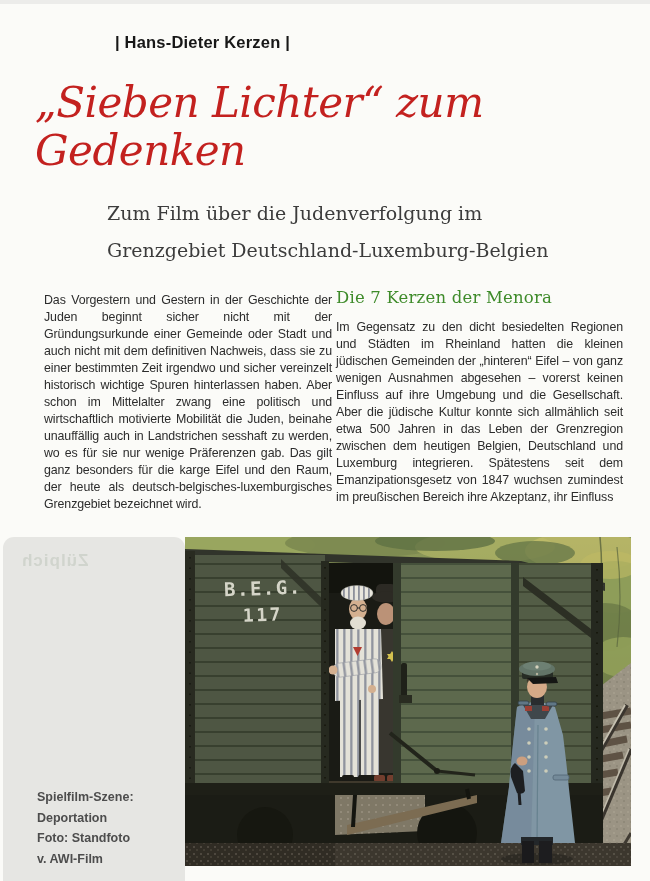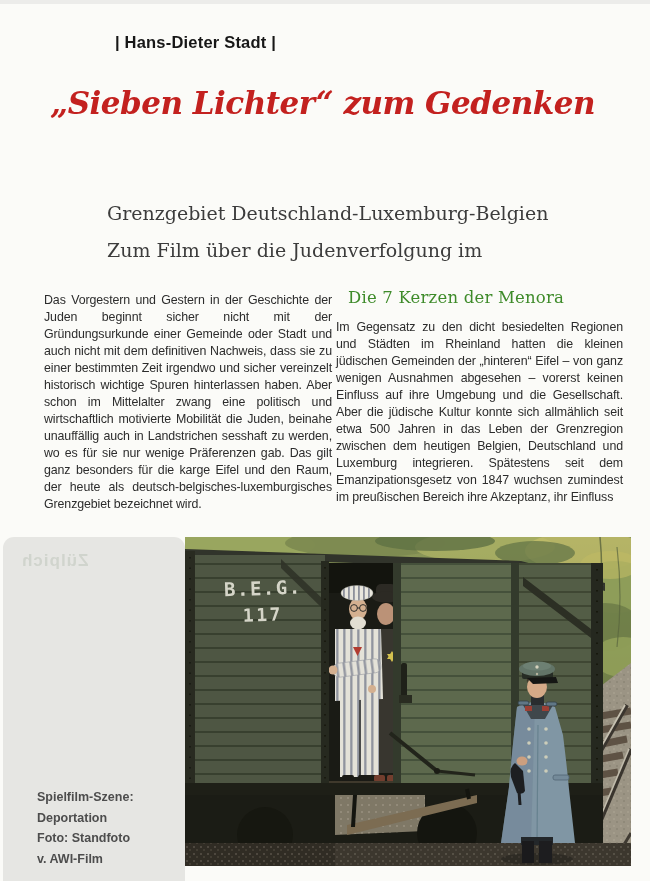--- a/index.html
+++ b/index.html
@@ -10,38 +10,38 @@
   }
   .scan-edge{position:absolute;top:0;left:0;width:650px;height:4px;background:#ececea;}
   .author{
     position:absolute;left:115px;top:33px;
     font-size:16.5px;font-weight:bold;color:#171717;letter-spacing:.2px;
     font-family:"Liberation Sans",sans-serif;
   }
   .title{
     position:absolute;left:35px;top:79px;width:560px;
     font-family:"DejaVu Serif","Liberation Serif",serif;
-    font-style:italic;font-weight:bold;
-    font-size:31px;line-height:48px;letter-spacing:-.5px;text-align:right;
+    font-style:italic;font-weight:normal;
+    font-size:42px;line-height:48px;letter-spacing:-.5px;
   }
   .subtitle{
     position:absolute;left:107px;top:195px;width:480px;
     font-family:"DejaVu Serif","Liberation Serif",serif;
     font-size:19px;line-height:36.5px;color:#3c3c3c;
   }
   .col{
     position:absolute;top:289px;
     font-size:12.4px;line-height:17px;color:#2c2c2c;
     text-align:justify;letter-spacing:-.1px;
   }
   .col-left{left:44px;width:288px;padding-top:3px;}
   .col-right{left:336px;width:287px;}
   .green-head{
     font-family:"DejaVu Serif","Liberation Serif",serif;
-    font-size:16.5px;letter-spacing:.2px;margin:0 0 13px 12px;text-align:left;
+    font-size:16.5px;letter-spacing:.2px;margin:0 0 13px 0;text-align:left;
   }
   .photo-strip{
     position:absolute;left:3px;top:537px;width:182px;height:379px;
     background:#e6e6e3;
     border-radius:11px;
   }
   .bleed{
     position:absolute;left:18px;top:14px;
     transform:scaleX(-1);
     font-weight:bold;font-size:17px;letter-spacing:1px;
@@ -54,29 +54,29 @@
   }
   .photo{position:absolute;left:185px;top:537px;width:446px;height:329px;}
   .photo svg{display:block;width:446px;height:329px;}
 </style>
 </head>
 <body>
 
 <div class="page">
   <div class="scan-edge"></div>
 
-  <div class="author">|  Hans-Dieter Stadt  |</div>
+  <div class="author">|  Hans-Dieter Kerzen  |</div>
 
   <div class="title" style="color:#c3211f;">
     <div>„Sieben Lichter“ zum Gedenken</div>
   </div>
 
   <div class="subtitle">
+    <div>Zum Film über die Judenverfolgung im</div>
     <div>Grenzgebiet Deutschland-Luxemburg-Belgien</div>
-    <div>Zum Film über die Judenverfolgung im</div>
   </div>
 
   <div class="col col-left">
     <div>Das Vorgestern und Gestern in der Geschichte der Juden beginnt sicher nicht mit der Gründungsurkunde einer Gemeinde oder Stadt und auch nicht mit dem definitiven Nachweis, dass sie zu einer bestimmten Zeit irgendwo und sicher vereinzelt historisch wichtige Spuren hinterlassen haben. Aber schon im Mittelalter zwang eine politisch und wirtschaftlich motivierte Mobilität die Juden, beinahe unauffällig auch in Landstrichen sesshaft zu werden, wo es für sie nur wenige Präferenzen gab. Das gilt ganz besonders für die karge Eifel und den Raum, der heute als deutsch-belgisches-luxemburgisches Grenzgebiet bezeichnet wird.</div>
   </div>
 
   <div class="col col-right">
     <div class="green-head" style="color:#3e8b2a;">Die 7 Kerzen der Menora</div>
     <div>Im Gegensatz zu den dicht besiedelten Regionen und Städten im Rheinland hatten die kleinen jüdischen Gemeinden der „hinteren“ Eifel – von ganz wenigen Ausnahmen abgesehen – vorerst keinen Einfluss auf ihre Umgebung und die Gesellschaft. Aber die jüdische Kultur konnte sich allmählich seit etwa 500 Jahren in das Leben der Grenzregion zwischen dem heutigen Belgien, Deutschland und Luxemburg integrieren. Spätestens seit dem Emanzipationsgesetz von 1847 wuchsen zumindest im preußischen Bereich ihre Akzeptanz, ihr Einfluss</div>
   </div>

